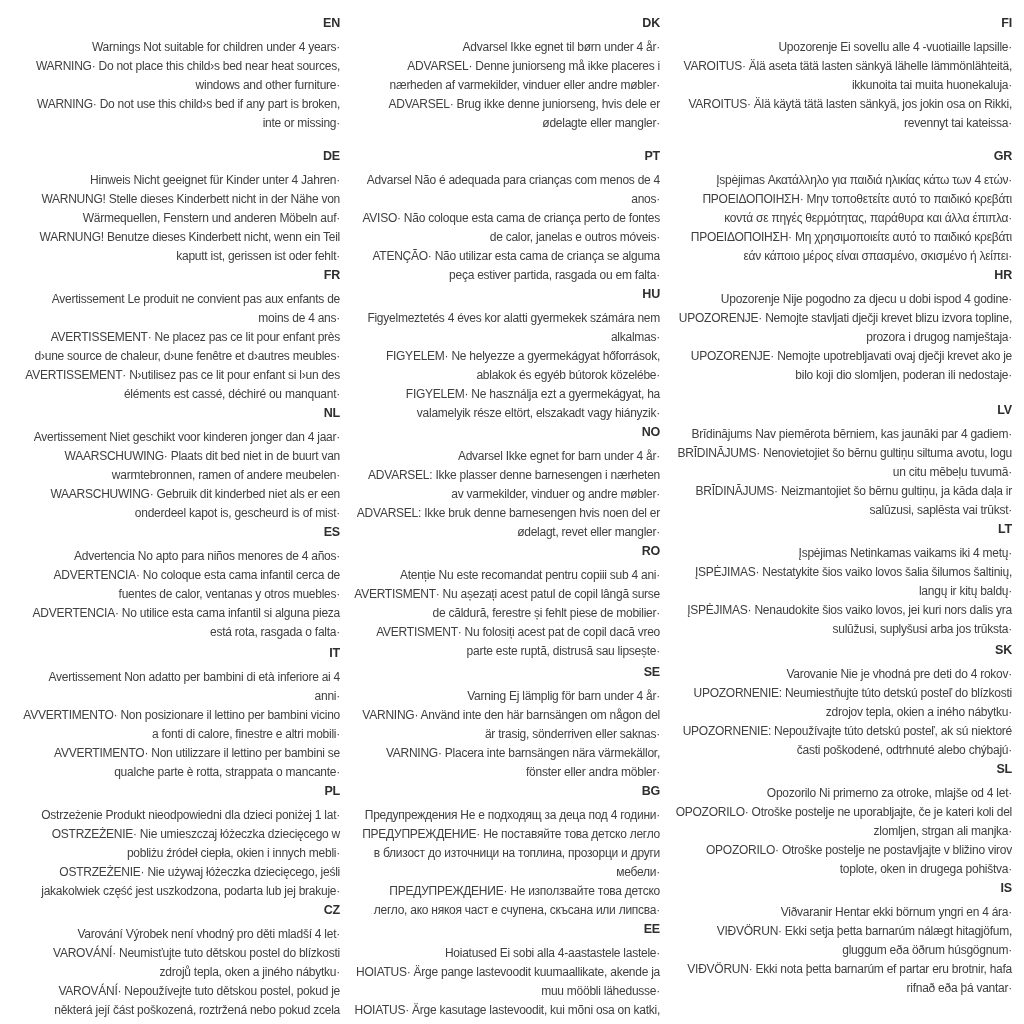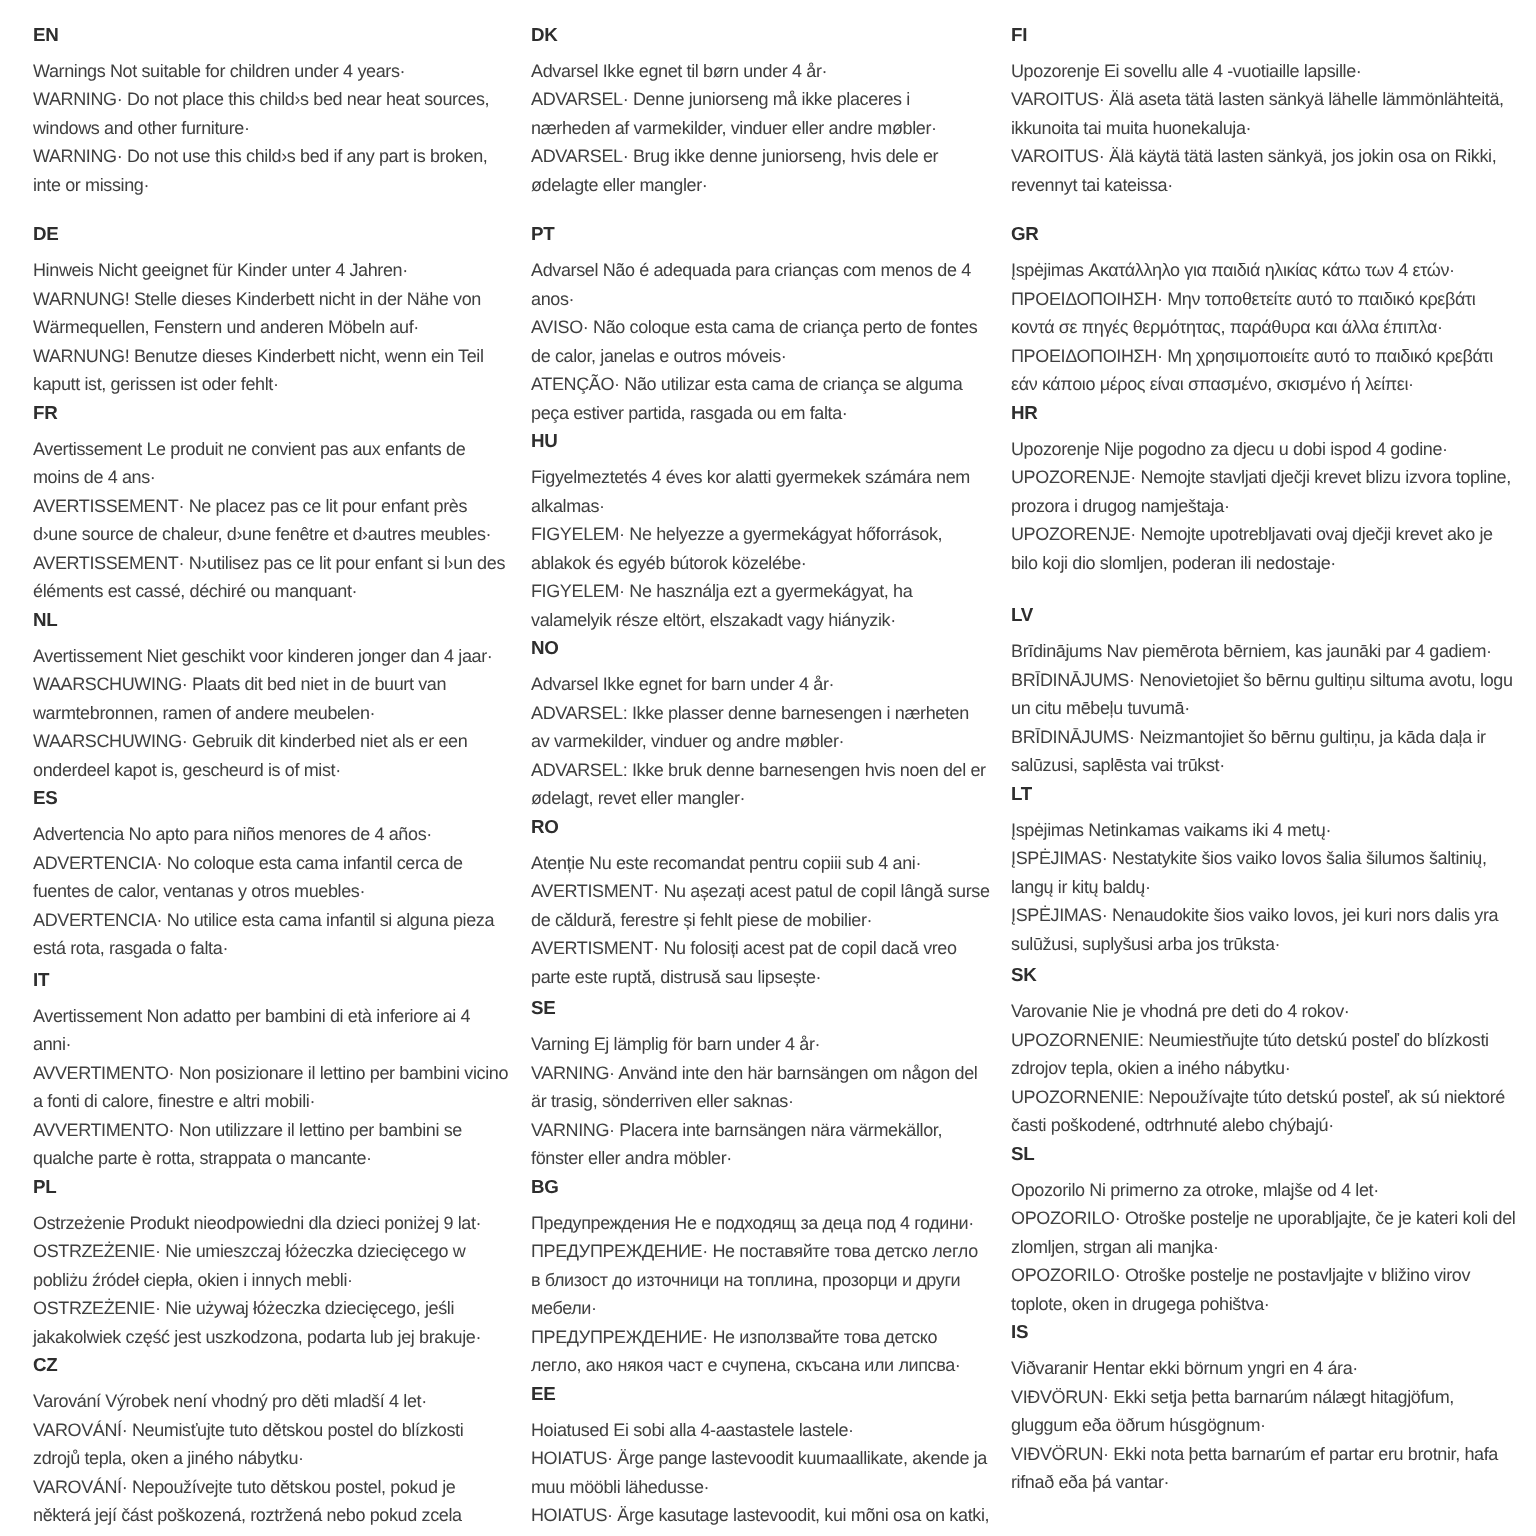--- a/index.html
+++ b/index.html
@@ -30,20 +30,21 @@
       minmax(112px, auto)
       minmax(121px, auto)
       minmax(117px, auto)
       minmax(116px, auto)
       auto;
     align-content: start;
   }
   .lang-section {
     padding-right: 14px;
     box-sizing: border-box;
+    text-align: right;
   }
   .lang-code {
     font-size: 12.5px;
     font-weight: bold;
     color: #2e2e2e;
     margin: 0 0 5px 0;
     letter-spacing: -0.2px;
     line-height: 19px;
   }
   .warning-paragraph {
@@ -109,21 +110,21 @@
     <div class="paragraphs">
           <p class="warning-paragraph">Avertissement Non adatto per bambini di età inferiore ai 4 anni·</p>
           <p class="warning-paragraph">AVVERTIMENTO· Non posizionare il lettino per bambini vicino a fonti di calore, finestre e altri mobili·</p>
           <p class="warning-paragraph">AVVERTIMENTO· Non utilizzare il lettino per bambini se qualche parte è rotta, strappata o mancante·</p>
         </div>
   </section>
 
   <section class="lang-section">
     <h2 class="lang-code">PL</h2>
     <div class="paragraphs">
-          <p class="warning-paragraph">Ostrzeżenie Produkt nieodpowiedni dla dzieci poniżej 9 lat·</p>
+          <p class="warning-paragraph">Ostrzeżenie Produkt nieodpowiedni dla dzieci poniżej 1 lat·</p>
           <p class="warning-paragraph">OSTRZEŻENIE· Nie umieszczaj łóżeczka dziecięcego w pobliżu źródeł ciepła, okien i innych mebli·</p>
           <p class="warning-paragraph">OSTRZEŻENIE· Nie używaj łóżeczka dziecięcego, jeśli jakakolwiek część jest uszkodzona, podarta lub jej brakuje·</p>
         </div>
   </section>
 
   <section class="lang-section">
     <h2 class="lang-code">CZ</h2>
     <div class="paragraphs">
           <p class="warning-paragraph">Varování Výrobek není vhodný pro děti mladší 4 let·</p>
           <p class="warning-paragraph">VAROVÁNÍ· Neumisťujte tuto dětskou postel do blízkosti zdrojů tepla, oken a jiného nábytku·</p>

